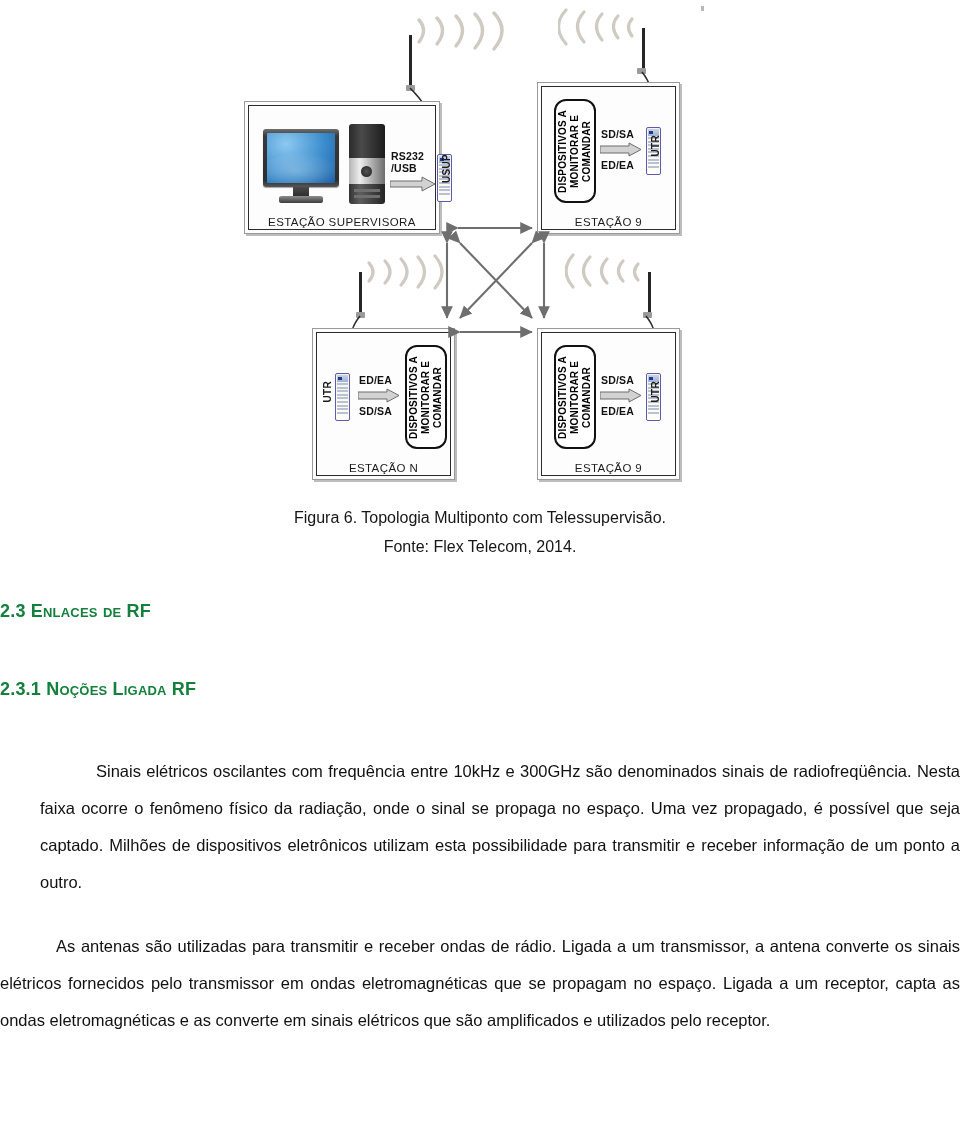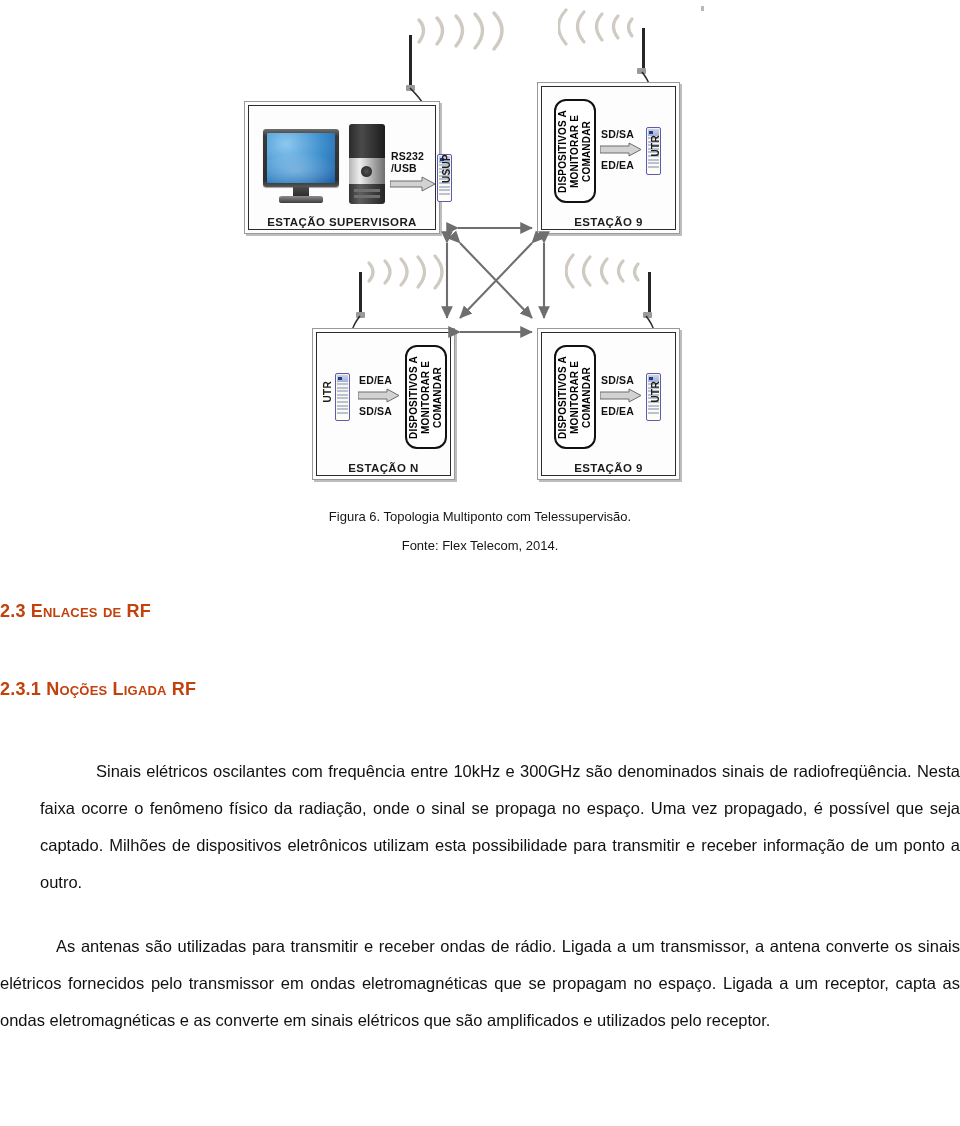--- a/index.html
+++ b/index.html
@@ -28,21 +28,21 @@
     border: 1px solid #9a9a9a;
     box-shadow: 2px 2px 0 #bdbdbd;
   }
   .station::before{
     content:""; position:absolute; left:3px; top:3px; right:3px; bottom:3px;
     border:1px solid #2b2b2b;
   }
   .st-label{
     position:absolute; left:0; right:0; bottom:5px;
     text-align:center;
-    font-size:11.5px; font-weight:bold; letter-spacing:.4px;
+    font-size:11.5px; font-weight:normal; letter-spacing:.4px;
     color:#1b1b1b;
   }
   #st-sup  { left:12px;  top:101px; width:196px; height:133px; }
   #st-1    { left:305px; top:82px;  width:143px; height:152px; }
   #st-n    { left:80px;  top:328px; width:143px; height:152px; }
   #st-2    { left:305px; top:328px; width:143px; height:152px; }
 
   
   .monitor { position:absolute; left:18px; top:27px; width:76px; height:74px; }
   .mon-bezel{
@@ -126,29 +126,29 @@
 
   .ctext{
     position:absolute; left:185px; top:258px; width:120px;
     text-align:center; font-size:10.5px; font-weight:bold; line-height:13.5px;
     color:#1b1b1b; letter-spacing:.2px;
   }
 
   
   .caption{
     position:absolute; left:0; width:960px; text-align:center;
-    font-size:13px; color:#161616;
+    font-size:16px; color:#161616;
   }
   #cap1{ top:509px; }
   #cap2{ top:538px; }
 
   
   .h2{
     position:absolute; left:0;
-    font-size:18px; font-weight:bold; color:#c2410c;
+    font-size:18px; font-weight:bold; color:#15803d;
     font-variant: small-caps;
     letter-spacing:.2px;
   }
   #h-23  { top:601px; }
   #h-231 { top:679px; }
 
   .para{
     position:absolute; left:0; width:960px;
     font-size:16.5px; line-height:37px;
     color:#111;

